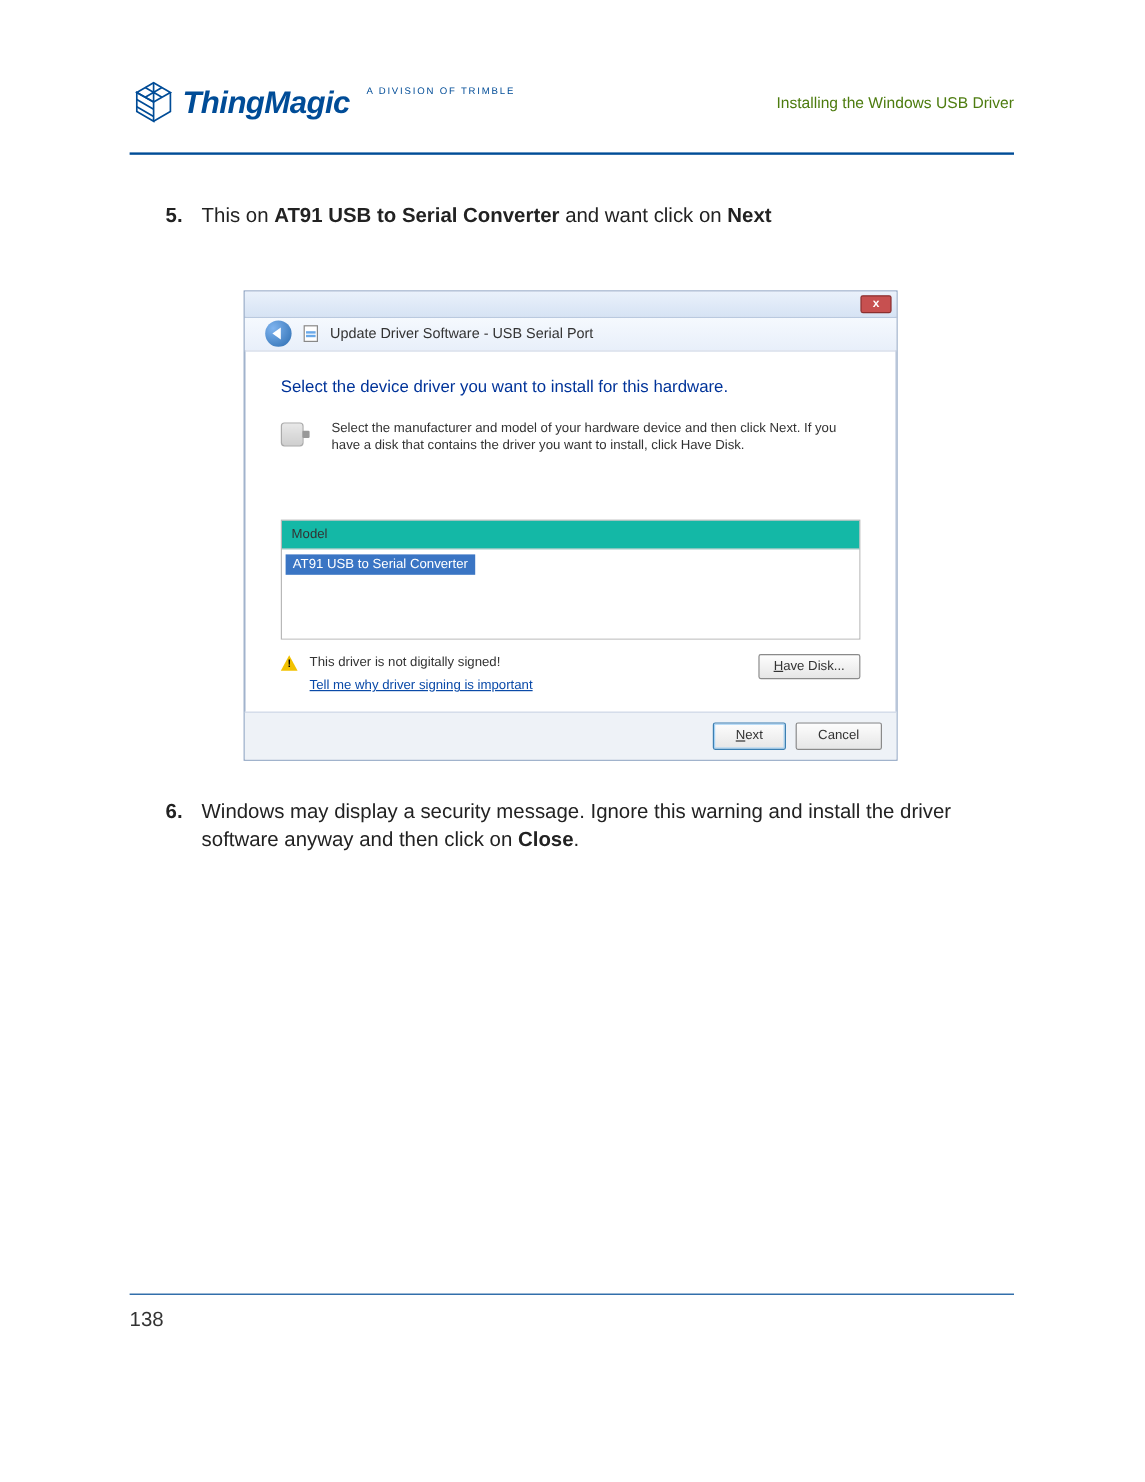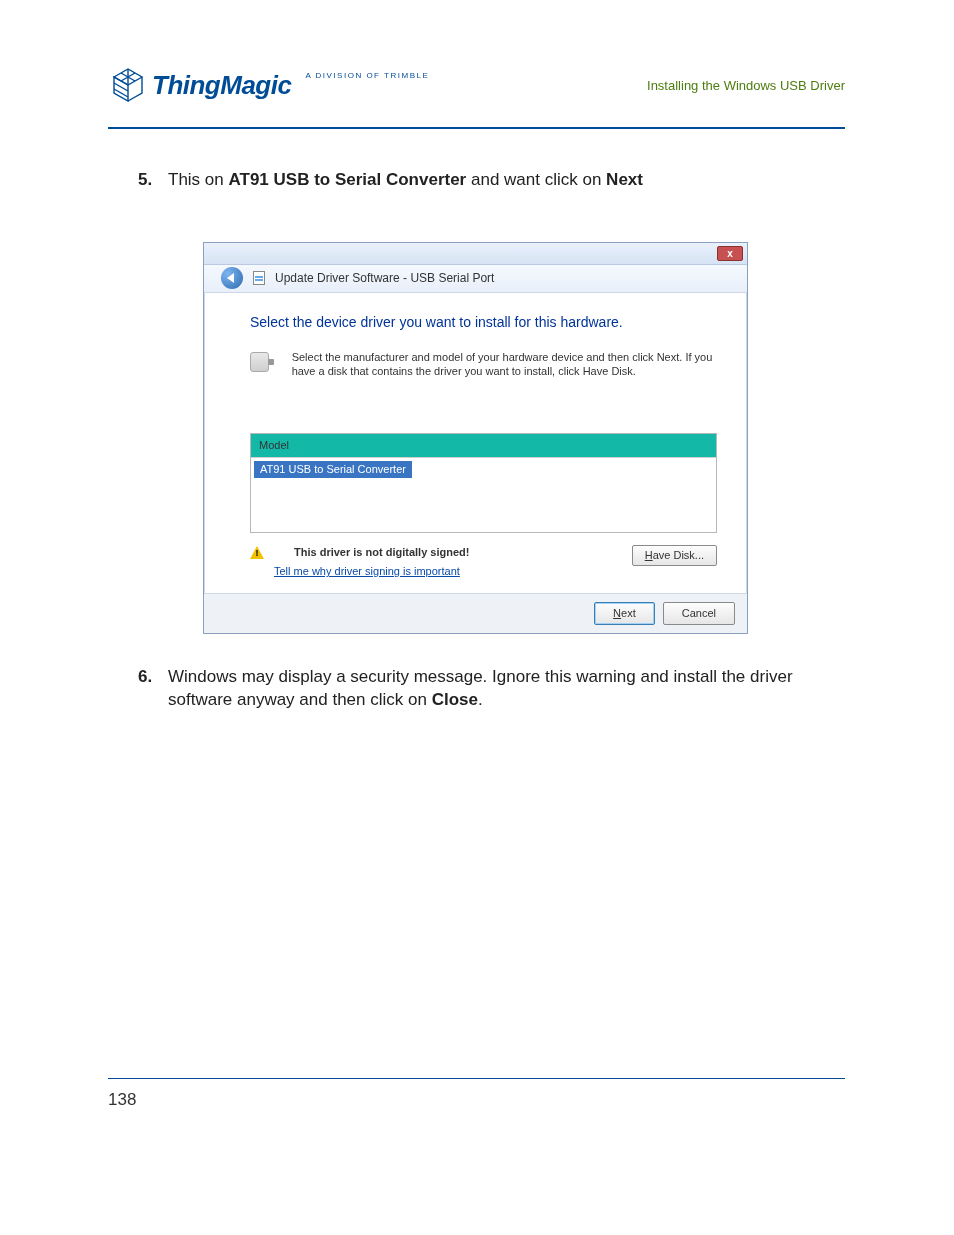--- a/index.html
+++ b/index.html
@@ -134,21 +134,21 @@
     position: relative;
   }
   .crumb .mini-icon::after {
     content:"";
     position:absolute; left:1px; right:1px; top:4px;
     height:2px; background:#6aa9e9;
     box-shadow: 0 3px 0 #6aa9e9;
   }
   .crumb-text { font-size: 12px; color: #333; }
   .dialog-body {
-    padding: 20px 30px 14px 46px;
+    padding: 20px 30px 14px 30px;
   }
   .dlg-heading {
     color: #003399;
     font-size: 14px;
   }
   .dlg-desc-row {
     display: flex;
     gap: 23px;
     margin-top: 18px;
     align-items: flex-start;
@@ -208,21 +208,21 @@
     border-right:7px solid transparent;
     border-bottom:13px solid #f2c200;
   }
   .warn-icon::after {
     content:"!";
     position:absolute; left:0; width:14px;
     top:1px; text-align:center;
     font-size:9px; font-weight:bold; color:#000;
   }
   .sign-text { font-size: 11px; }
-  .sign-text .bold { font-weight: 700; color:#333;margin-left:20px; }
+  .sign-text .bold { font-weight: 400; color:#333; }
   .sign-text .link { color:#0a4aa8; text-decoration: underline; display:block; margin-top:4px; }
   .have-disk {
     margin-left: auto;
     align-self: flex-start;
     font-size: 11px;
     padding: 2px 12px;
     background: linear-gradient(#fdfdfd,#e6e6e6);
     border: 1px solid #8a8a8a;
     border-radius: 2px;
   }

